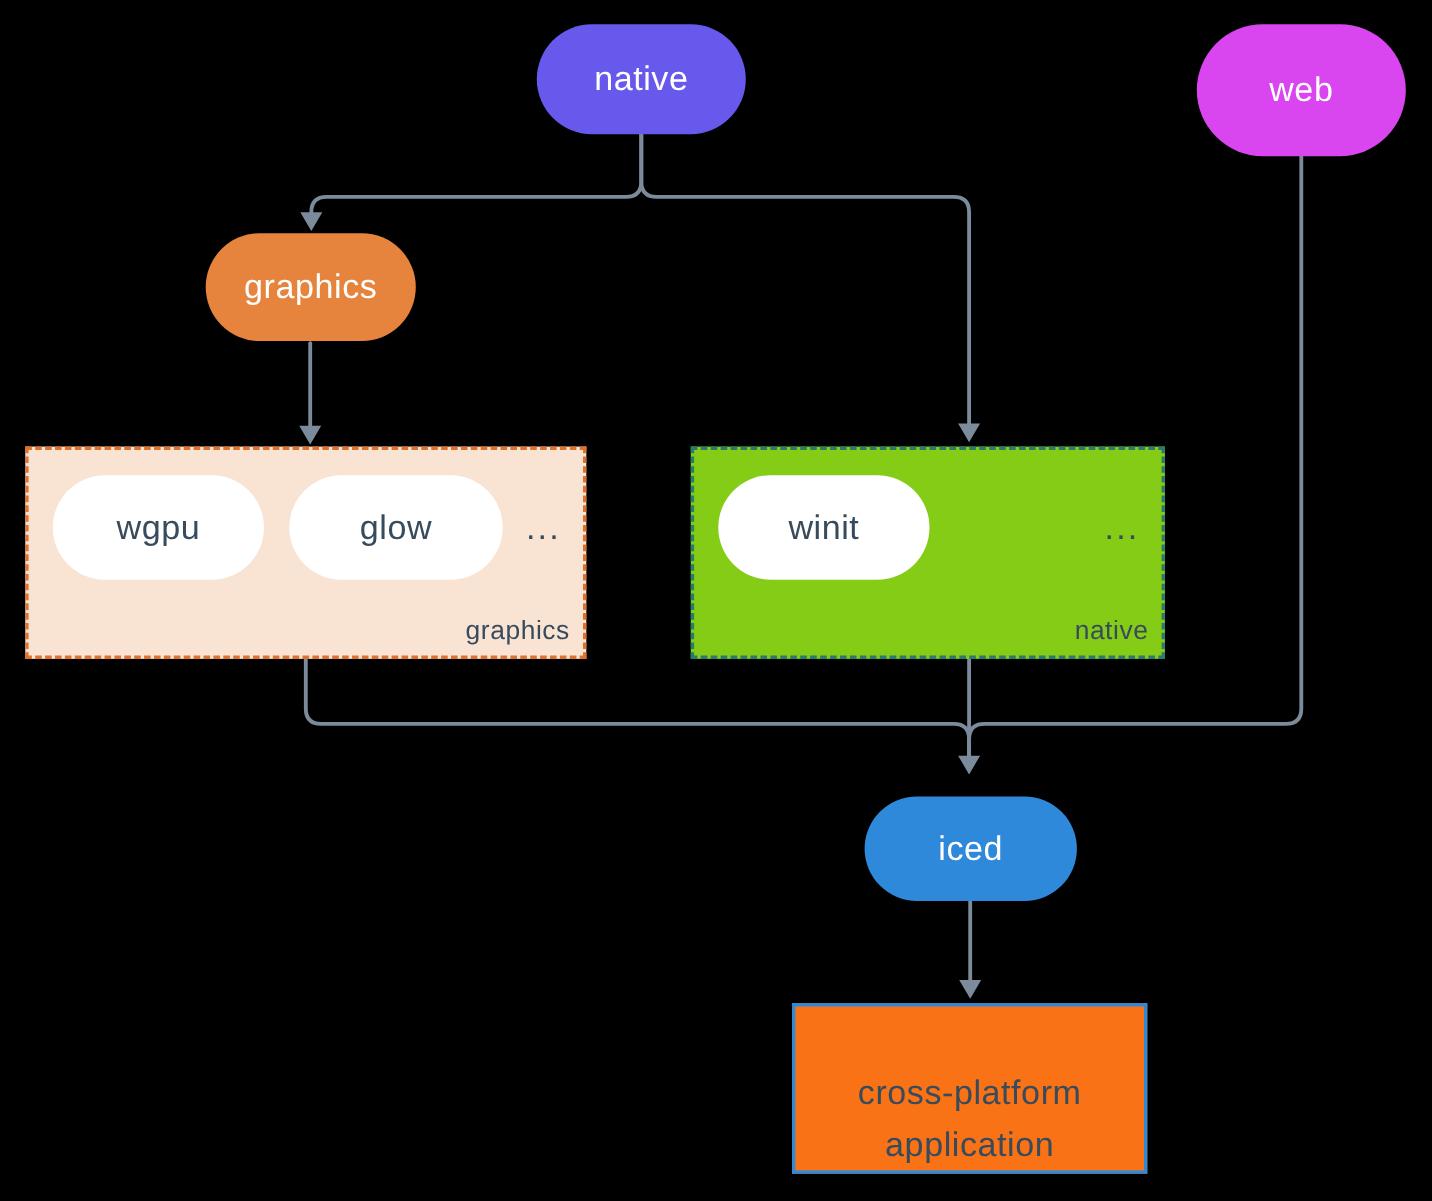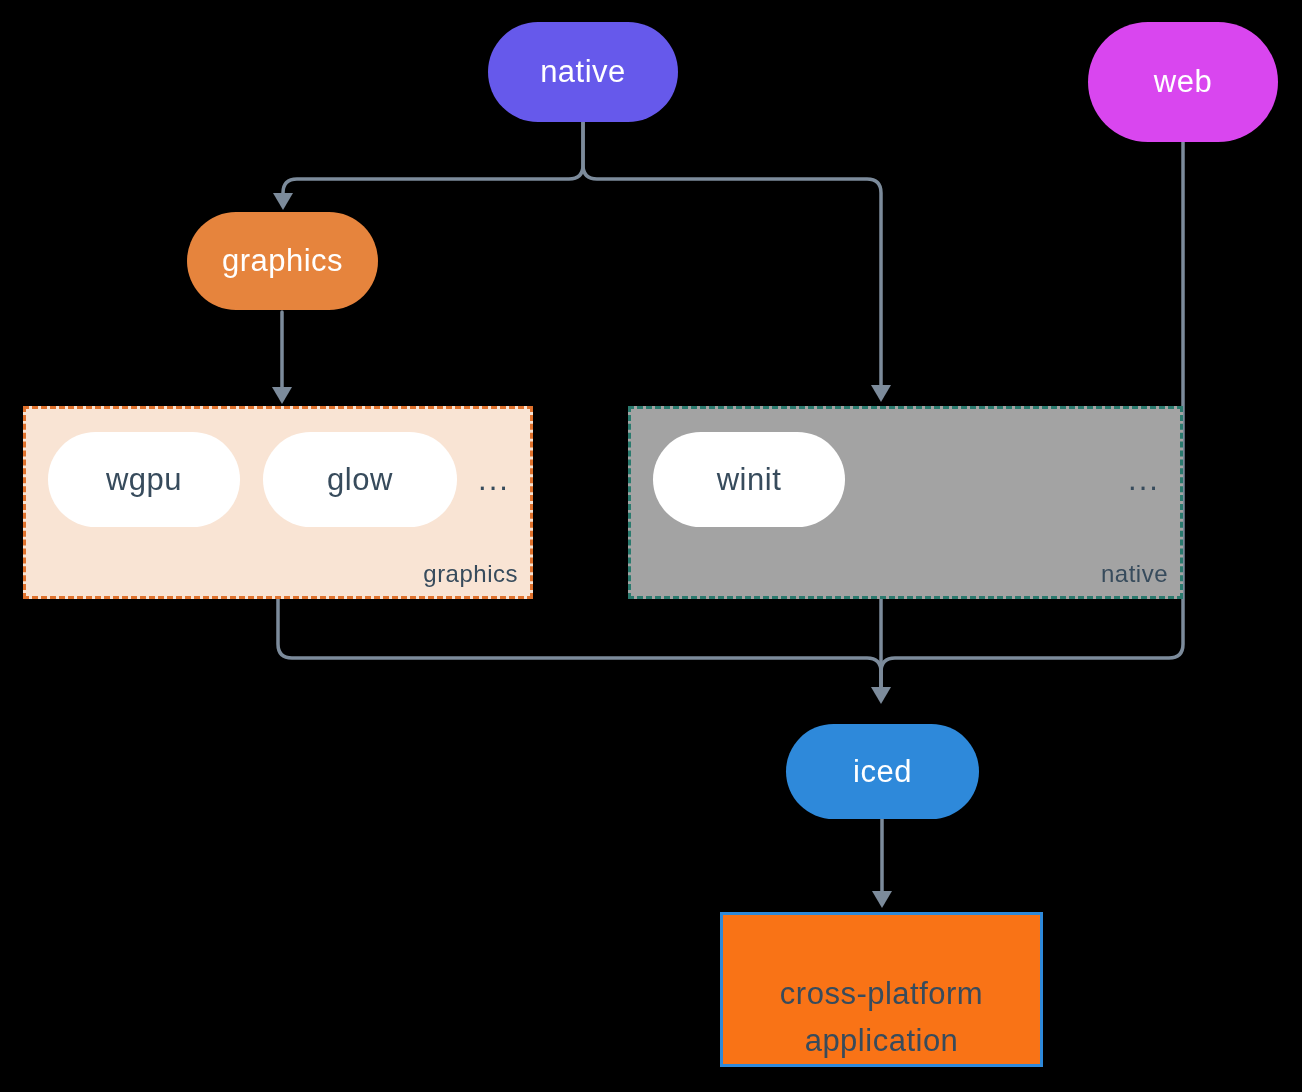--- a/index.html
+++ b/index.html
@@ -32,22 +32,22 @@
   .group {
     position: absolute;
     box-sizing: border-box;
     border: 3px dashed;
   }
   #group-renderers {
     left: 23px; top: 406px; width: 510px; height: 193px;
     background: #F9E4D4; border-color: #E0722D;
   }
   #group-shells {
-    left: 628px; top: 406px; width: 555px; height: 193px;
-    background: #a3a3a3; border-color: #2A7A6E;
+    left: 628px; top: 406px; width: 431px; height: 193px;
+    background: #84cc16; border-color: #2A7A6E;
   }
   .inner-pill {
     position: absolute;
     top: 23px; height: 95px;
     background: #ffffff;
     border-radius: 999px;
     color: #374B5C;
     display: flex; align-items: center; justify-content: center;
     font-size: 31px;
     letter-spacing: 0.5px;

